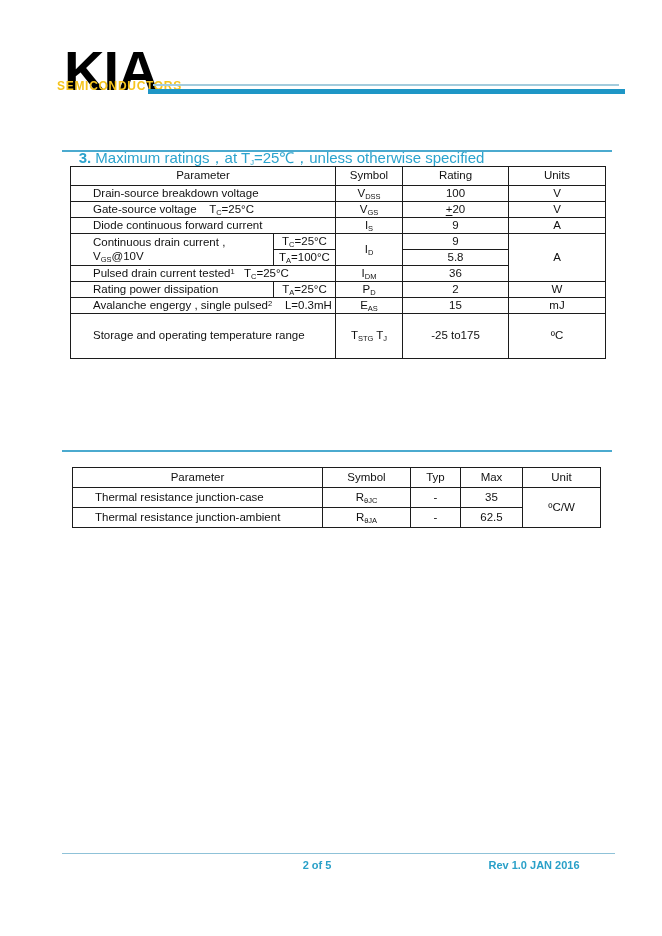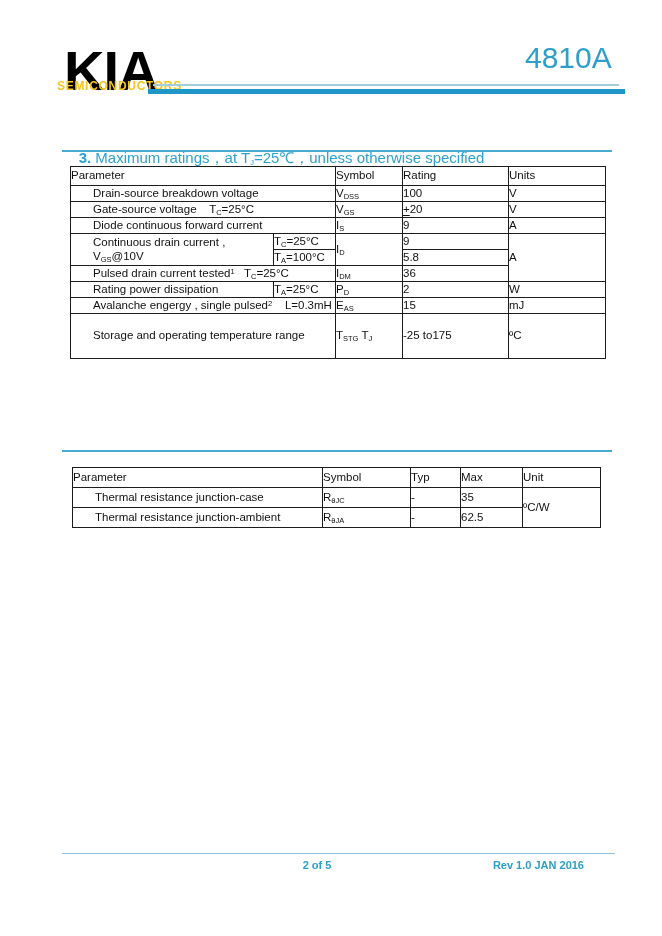--- a/index.html
+++ b/index.html
@@ -50,51 +50,50 @@
   #sec4-rule  { top: 450px; }
 
   
   table { border-collapse: collapse; table-layout: fixed; position: absolute; background: #fff; }
   #ratings-table { left: 70px; top: 166px; width: 535px; }
   #thermal-table { left: 72px; top: 467px; width: 528px; }
   td, th {
     border: 1px solid #1c1c1c;
     font-size: 11.5px; font-weight: 400;
     line-height: 1.15; padding: 0;
-    text-align: left; vertical-align: middle;
+    text-align: center; vertical-align: middle;
     overflow: hidden;
   }
   td.p { text-align: left; padding-left: 22px; white-space: pre-wrap; }
   tr.h   { height: 19px; }
   tr.r   { height: 16px; }
   tr.tall{ height: 45px; }
   tr.r2  { height: 20px; }
   sub { font-size: 7.5px; line-height: 0; vertical-align: -2px; }
   sup { font-size: 7.5px; line-height: 0; vertical-align: 3px; }
   .uch { text-decoration: underline; text-underline-offset: 1.5px; }
 
   
   .footer-line { position: absolute; left: 62px; top: 853px; width: 553px; height: 1px; background: #8FC2D8; }
   .footer-page {
     position: absolute; left: 280px; top: 859px; width: 74px;
     text-align: center; font-size: 11px; font-weight: 700; color: #2AA0C8;
   }
   .footer-rev {
     position: absolute; left: 484px; top: 859px; width: 100px;
-    text-align: right; font-size: 11px; font-weight: 700; color: #2AA0C8;
+    text-align: center; font-size: 11px; font-weight: 700; color: #2AA0C8;
   }
 </style>
 </head>
 <body>
 
 <div class="page">
 
   <div class="logo-kia">KIA</div>
   <div class="logo-sub">SEMICONDUCTORS</div>
-  <div class="part-number">4810A</div>
   <div class="rule-thin"></div>
   <div class="rule-thick"></div>
 
   <div class="sec-title" id="sec3-title">
     <span class="num">3.</span><span> Maximum ratings，at T<sub>J</sub>=25℃，unless otherwise specified</span>
   </div>
   <div class="sec-rule" id="sec3-rule"></div>
 
   <table id="ratings-table">
     <colgroup>

